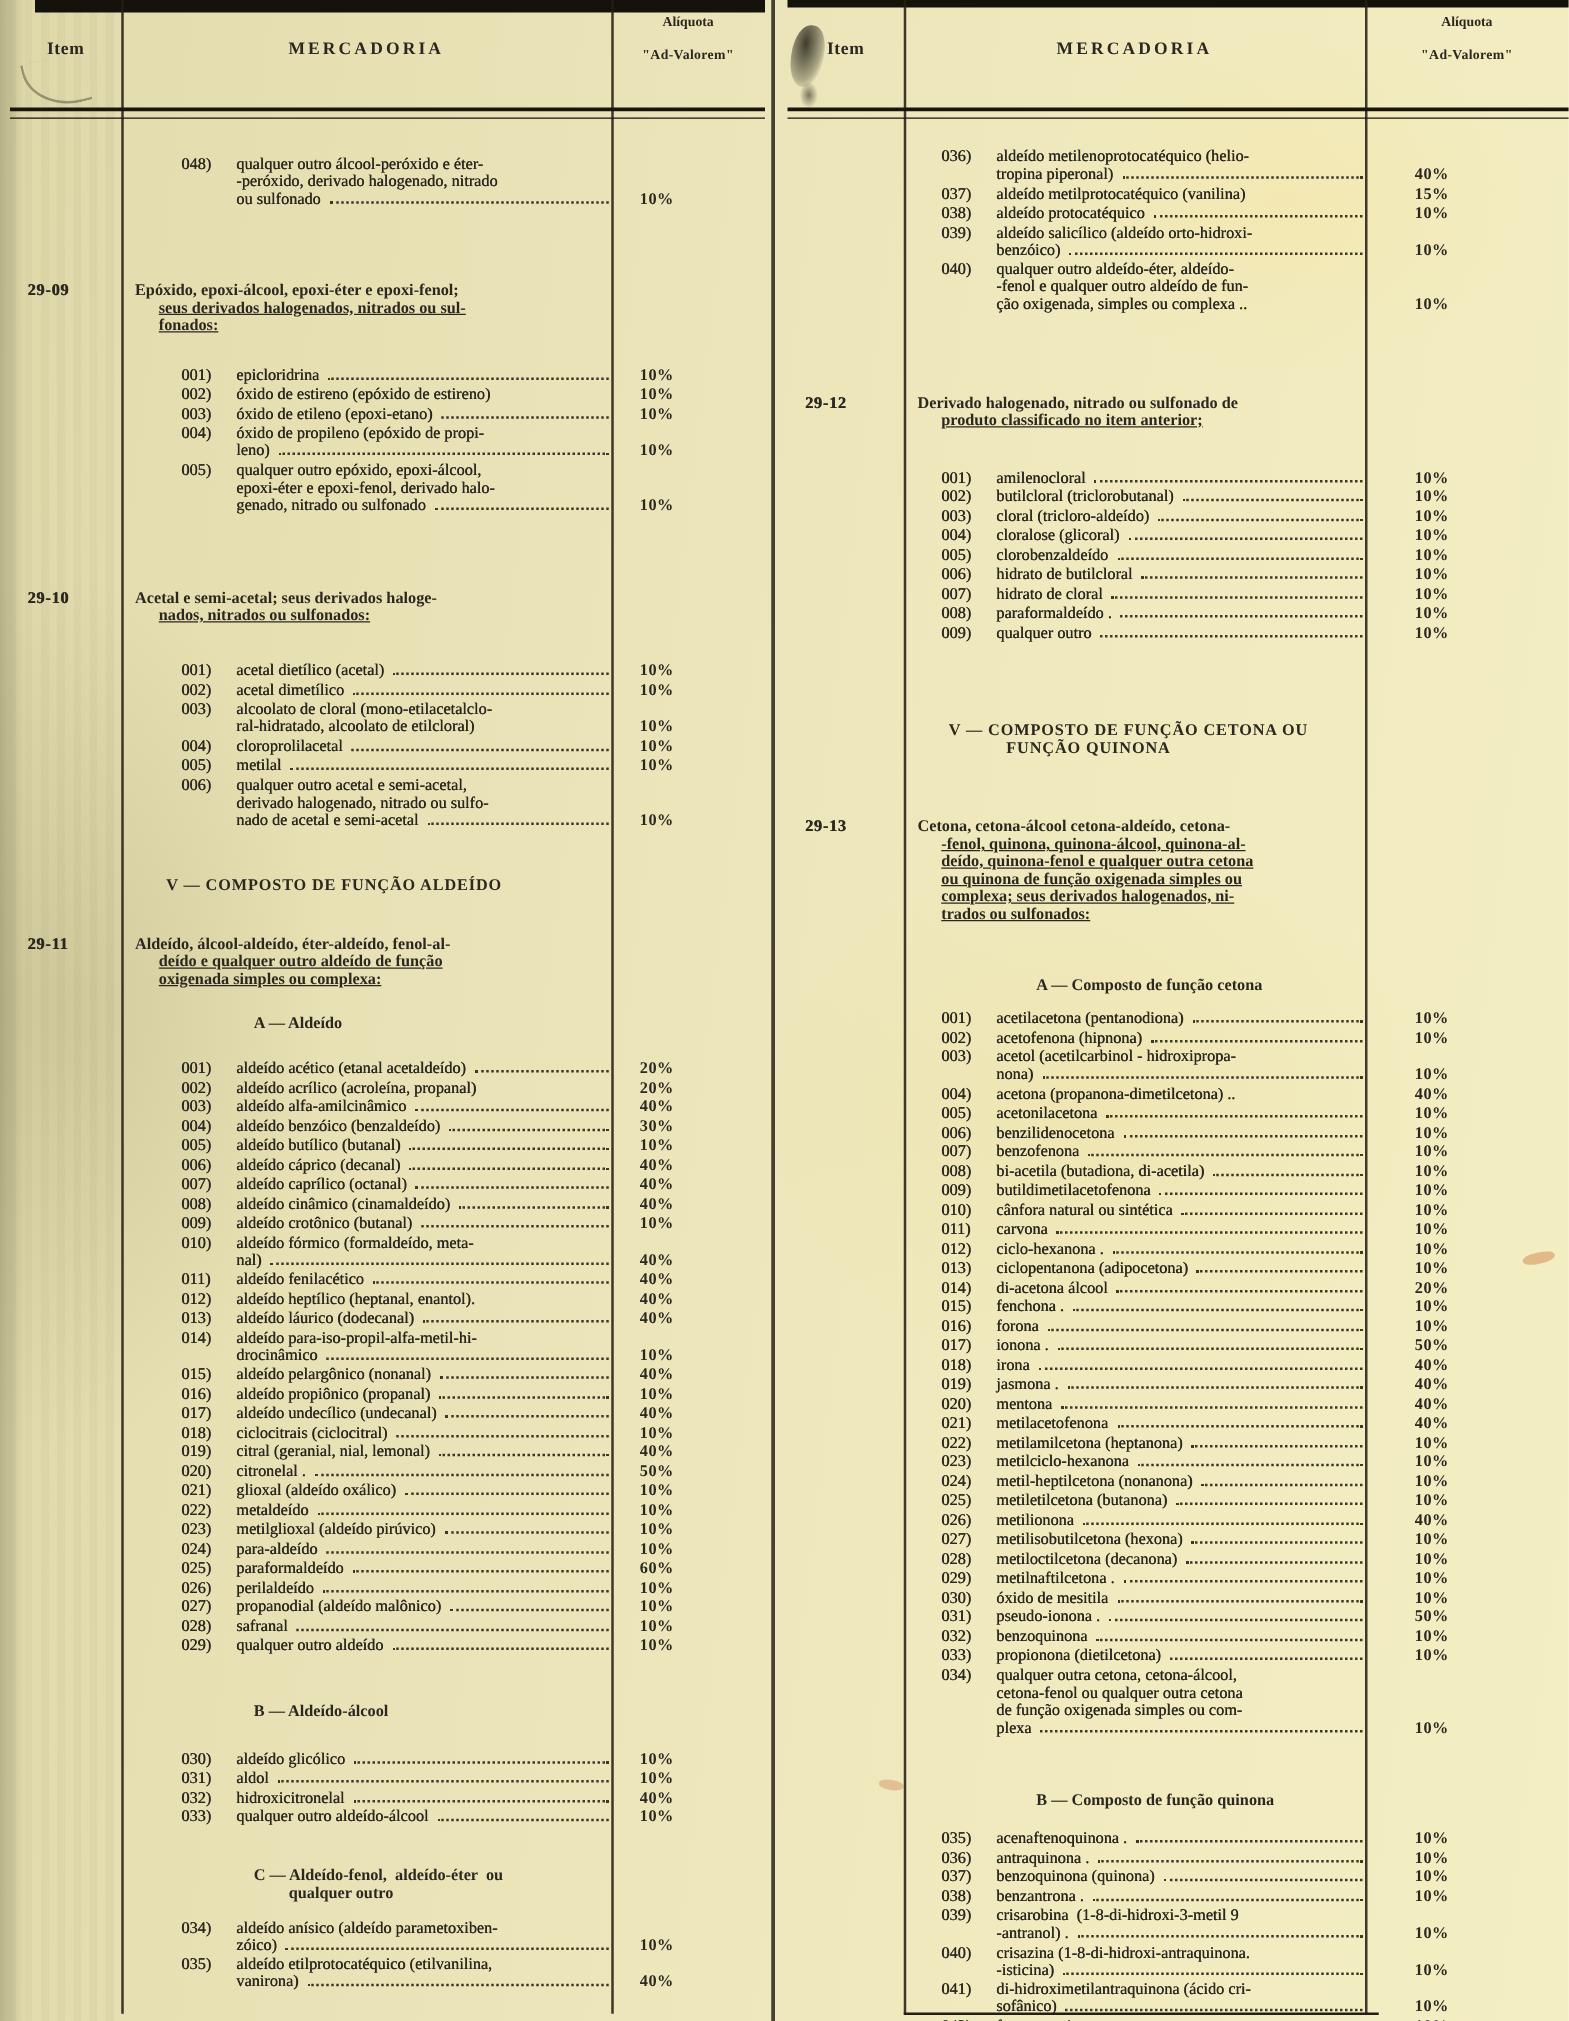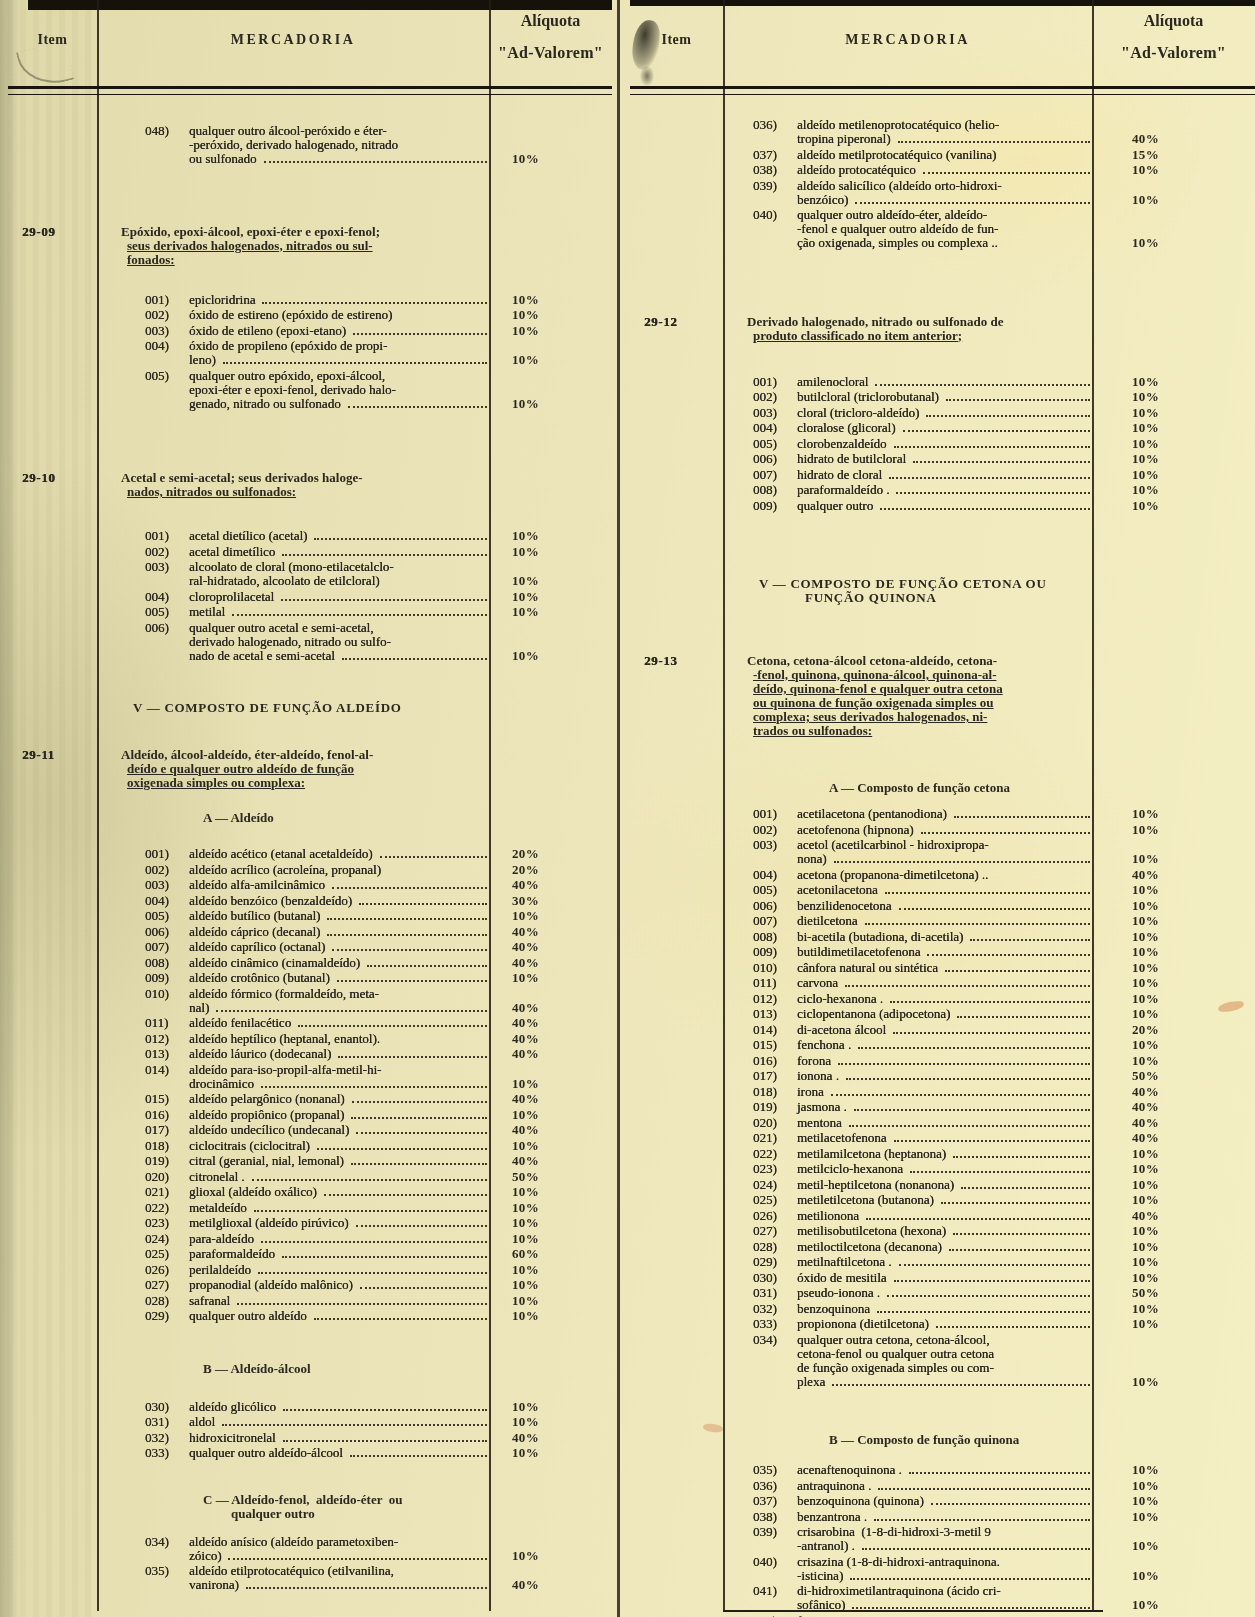--- a/index.html
+++ b/index.html
@@ -21,34 +21,34 @@
   #col-right{left:630px;width:625px;--ci:93px;--cm:369px;}
   .vr{position:absolute;top:0;bottom:6px;width:2px;background:#241f15;opacity:.88;}
   #col-left .vr1{left:89px;} #col-left .vr2{left:481px;}
   #col-right .vr1{left:93px;} #col-right .vr2{left:462px;}
   .topbar{position:absolute;top:0;height:10px;background:#15120c;}
   #col-left .topbar{left:20px;right:0;}
   #col-right .topbar{left:0;right:0;height:6px;}
   .thead{position:absolute;top:0;left:0;right:0;height:92px;font-weight:bold;}
   .h-item{position:absolute;left:0;width:var(--ci);top:32px;text-align:center;font-size:14px;letter-spacing:.5px;}
   .h-merc{position:absolute;left:var(--ci);width:var(--cm);top:32px;text-align:center;font-size:14px;letter-spacing:2.5px;}
-  .h-aliq{position:absolute;left:calc(var(--ci) + var(--cm));right:0;top:12px;text-align:center;font-size:16px;}
+  .h-aliq{position:absolute;left:calc(var(--ci) + var(--cm));right:0;top:12px;text-align:center;font-size:11px;}
   .h-aliq2{margin-top:14px;letter-spacing:.3px;}
   .hline{position:absolute;left:0;right:0;top:86px;height:5px;
     border-top:3px solid #19150e;border-bottom:1px solid #19150e;}
   .tbody{position:absolute;top:92px;left:0;right:0;line-height:14px;}
   .row{display:flex;align-items:flex-end;}
   .item-row,.section-row,.sub-row{align-items:flex-start;margin-top:13px;}
   .c-item{flex:none;width:var(--ci);}
   .c-merc{flex:none;width:var(--cm);}
   .c-val{flex:1;align-self:flex-end;}
   .item-no{display:inline-block;font-weight:bold;padding-left:14px;letter-spacing:.6px;
     text-shadow:.4px 0 0 currentColor;}
   .item-text{font-weight:bold;}
-  .i-line{padding-left:24px;white-space:pre;}
+  .i-line{padding-left:11px;white-space:pre;}
   .i-cont{padding-left:30px;text-decoration:underline;}
   .section-h{font-weight:bold;letter-spacing:.7px;padding-left:36px;}
   .s-line{white-space:pre;} .s-cont{padding-left:46px;}
   .sub-h{font-weight:bold;padding-left:106px;}
   .sub-line{white-space:pre;} .sub-cont{padding-left:28px;}
   .entry{display:flex;}
   #col-left .entry{padding-left:48px;}
   #col-right .entry{padding-left:30px;}
   .e-num{flex:none;width:44px;text-shadow:.3px 0 0 currentColor;}
   .e-lines{flex:1;min-width:0;}
@@ -1436,21 +1436,21 @@
           <span class="val">10%</span>
         </div>
       </div>
       <div class="row entry-row">
         <div class="c-item"></div>
         <div class="c-merc">
           <div class="entry">
             <span class="e-num">007)</span>
             <div class="e-lines">
               <div class="e-line">
-                <span class="e-text">dietilcetona</span>
+                <span class="e-text">benzofenona</span>
                 <span class="dots"></span>
               </div>
             </div>
           </div>
         </div>
         <div class="c-val">
           <span class="val">10%</span>
         </div>
       </div>
       <div class="row entry-row">

